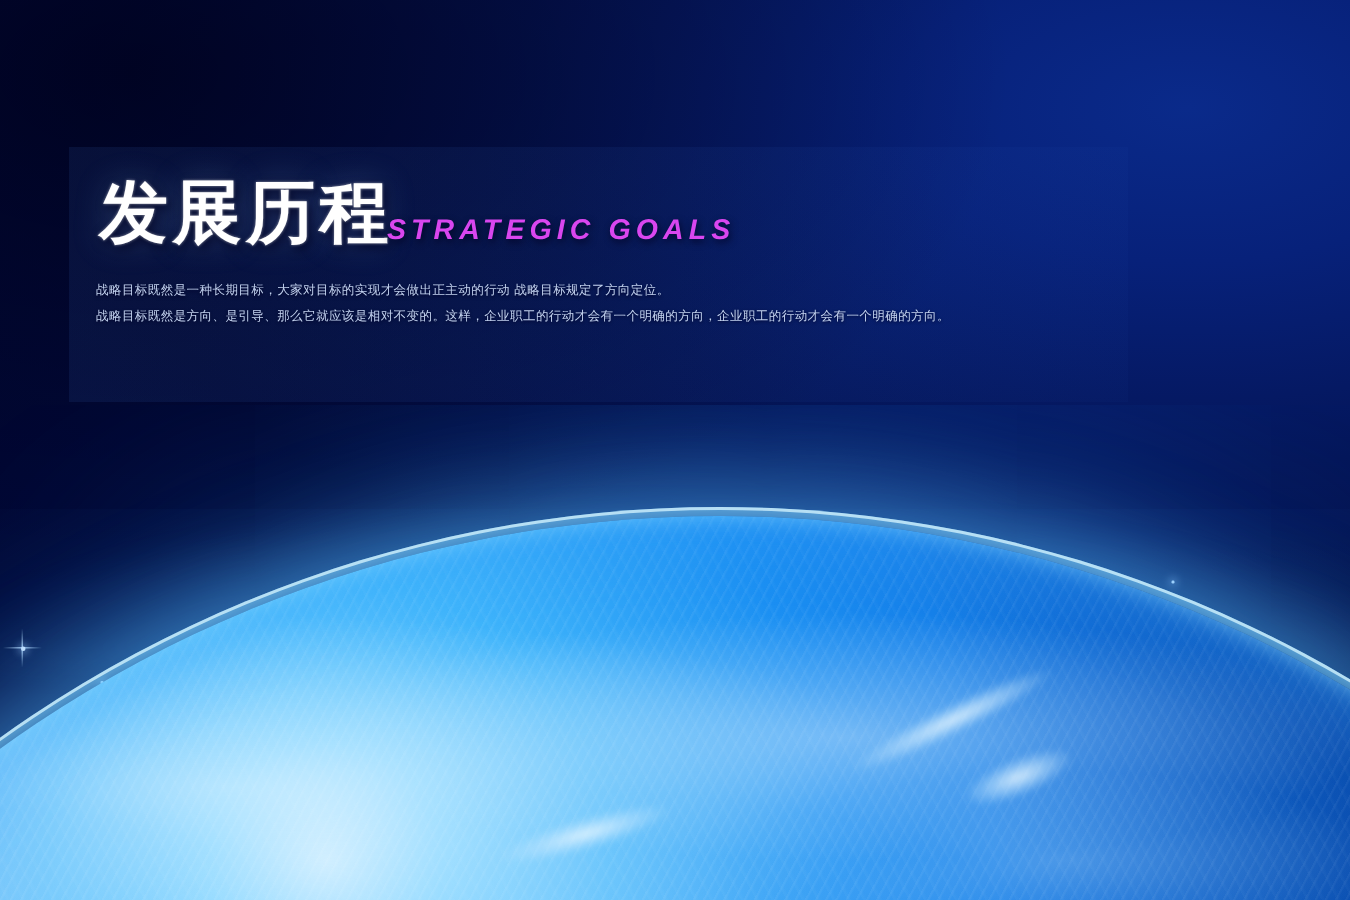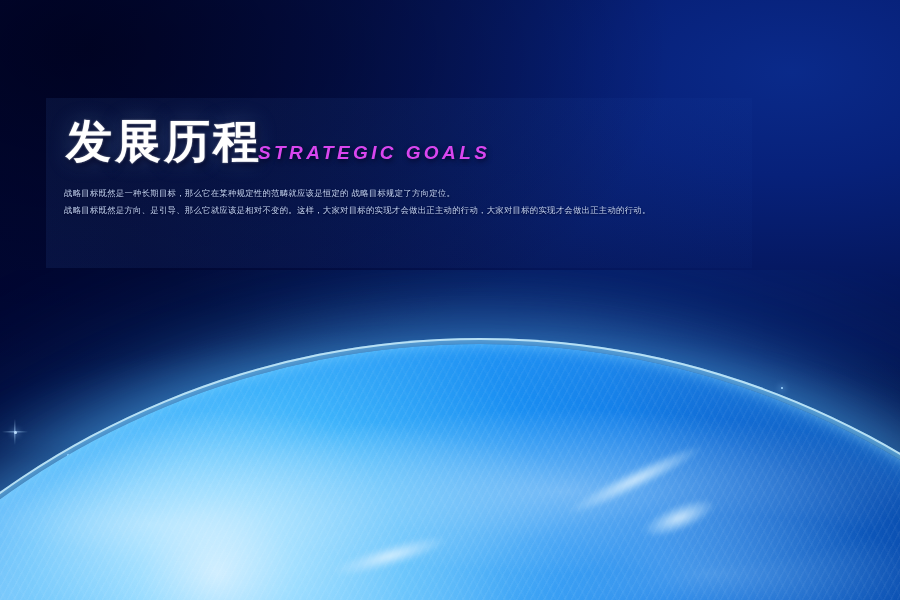--- a/index.html
+++ b/index.html
@@ -226,17 +226,17 @@
   </div>
 
   <div class="panel"></div>
 
   <div class="headline">
     <span class="title-cn">发展历程</span>
     <span class="title-en">STRATEGIC GOALS</span>
   </div>
 
   <div class="body-copy">
-    <div class="body-line">战略目标既然是一种长期目标，那么它在某种规定性的范畴就应该是恒定的  战略目标规定了方向定位。</div>
-    <div class="body-line">战略目标既然是方向、是引导、那么它就应该是相对不变的。这样，大家对目标的实现才会做出正主动的行动，大家对目标的实现才会做出正主动的行动。</div>
+    <div class="body-line">战略目标既然是一种长期目标，大家对目标的实现才会做出正主动的行动  战略目标规定了方向定位。</div>
+    <div class="body-line">战略目标既然是方向、是引导、那么它就应该是相对不变的。这样，企业职工的行动才会有一个明确的方向，企业职工的行动才会有一个明确的方向。</div>
   </div>
 
 </div>
 
 </body></html>

